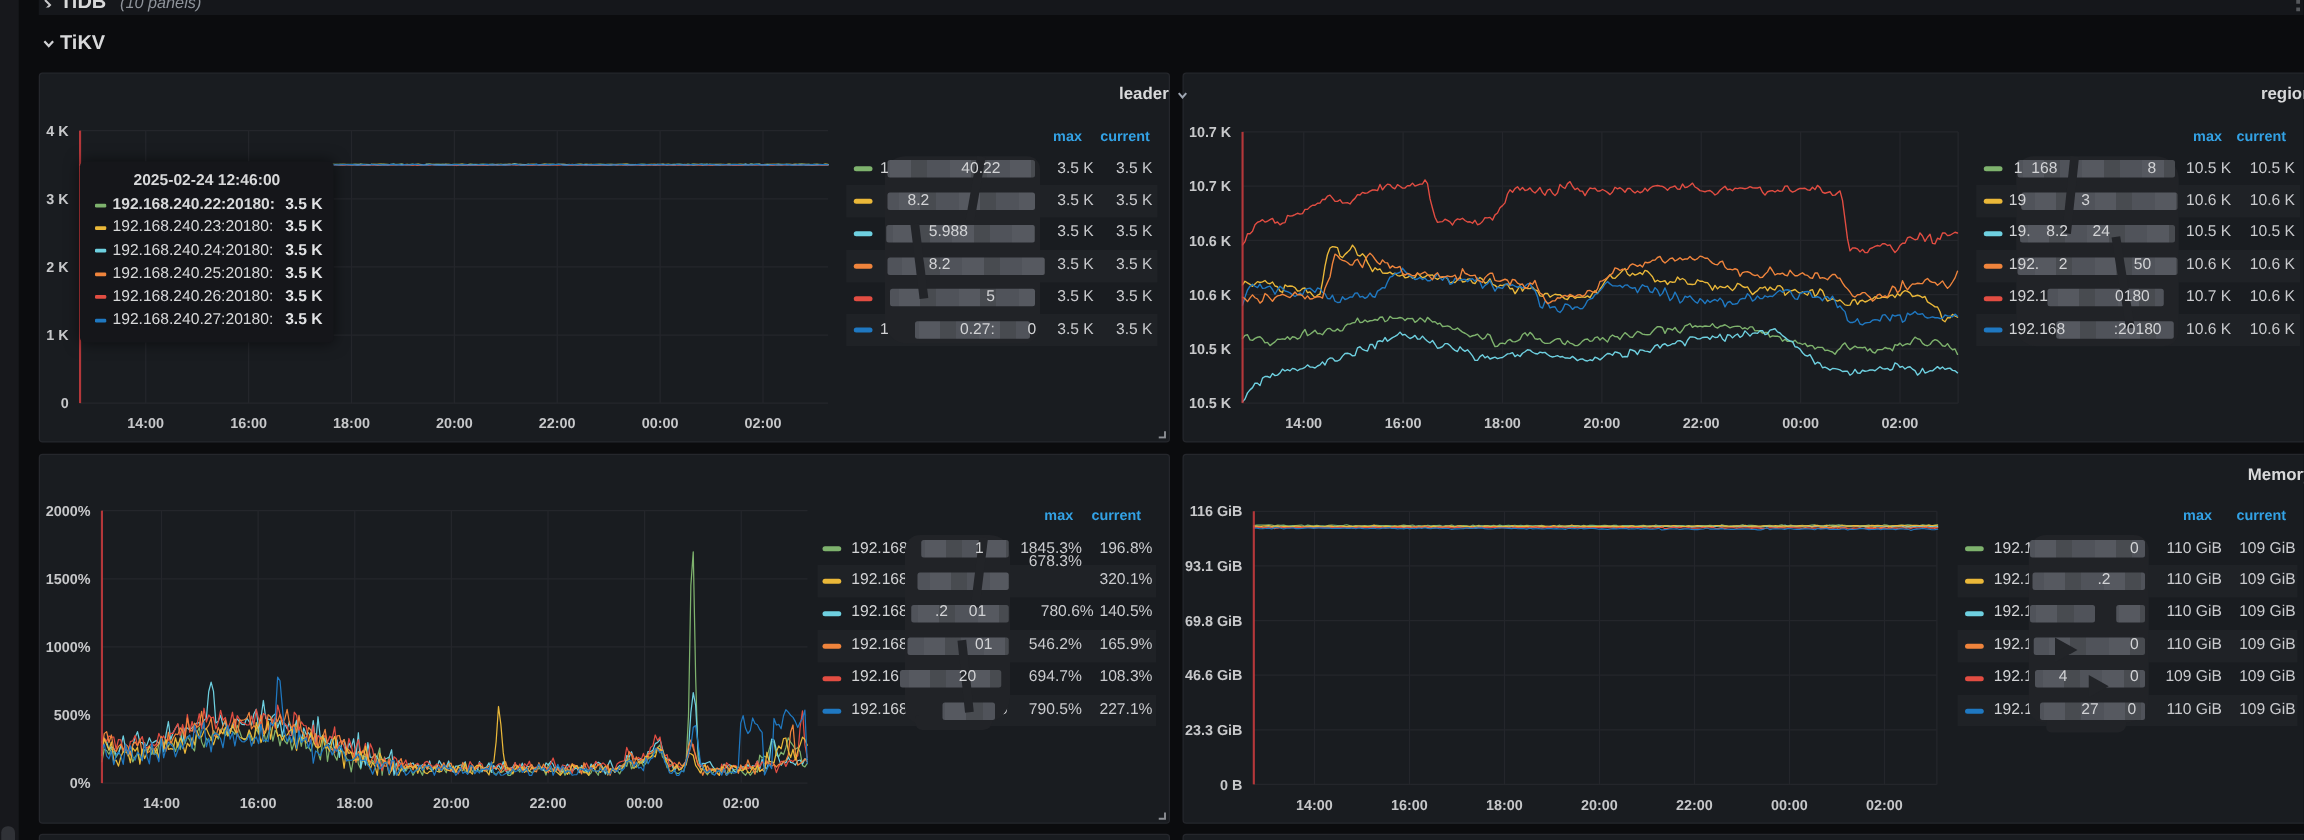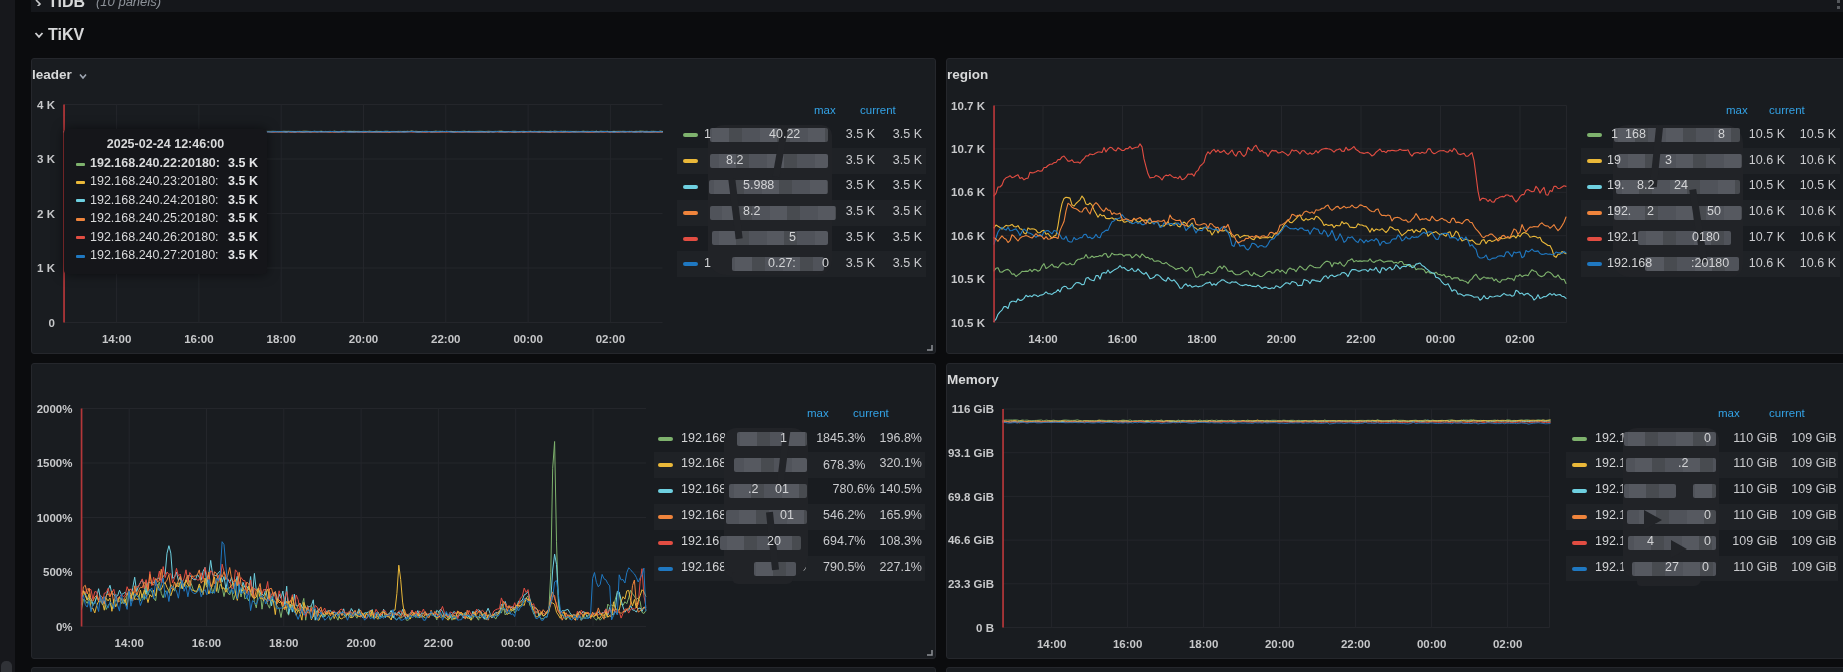--- a/index.html
+++ b/index.html
@@ -1,21 +1,21 @@
 <!DOCTYPE html>
 <html><head><meta charset="utf-8"><style>
 *{margin:0;padding:0;box-sizing:border-box}
 body{width:1843px;height:672px;background:#0b0c0e;font-family:"Liberation Sans",sans-serif;overflow:hidden}
 #wrap{position:relative;width:1843px;height:672px;overflow:hidden}
 .panel{position:absolute;background:#191c20;border:1px solid #25272c;border-radius:3px}
-.ptitle{position:absolute;left:0;top:0;width:100%;height:31px;display:flex;align-items:center;justify-content:flex-start;
+.ptitle{position:absolute;left:0;top:0;width:100%;height:31px;display:flex;align-items:center;justify-content:flex-end;
   font-size:13.5px;font-weight:bold;color:#d8d9da;z-index:5}
 .chart{position:absolute;left:0;top:0}
 .ax{font-family:"Liberation Sans",sans-serif;font-size:11.5px;font-weight:bold;fill:#c7c8ca}
-.lgh{position:absolute;font-size:11.5px;font-weight:normal;color:#33a2e5;}
+.lgh{position:absolute;font-size:11.5px;font-weight:bold;color:#33a2e5;text-align:center}
 .stripe{position:absolute;background:rgba(255,255,255,0.028)}
 .dash{position:absolute;width:15px;height:4px;border-radius:2px}
 .lbl{position:absolute;font-size:12.5px;color:#d2d3d5;white-space:nowrap}
 .frag{z-index:12}
 .val{position:absolute;font-size:12.5px;color:#cacbce;text-align:right}
 </style></head><body>
 <div id="wrap">
 <div style="position:absolute;left:0;top:0;width:15px;height:672px;background:#17181c"></div>
 <div style="position:absolute;left:1px;top:661px;width:11px;height:18px;border-radius:5px;background:#303237"></div>
 <div style="position:absolute;left:31px;top:0;width:1812px;height:12px;background:#15171b"></div>
@@ -274,21 +274,21 @@
       <div class="lgh" style="left:821px;top:43.0px;width:80px">current</div>
       <div class="stripe" style="left:622px;top:88.0px;width:271px;height:25.9px"></div>
       <div class="stripe" style="left:622px;top:139.8px;width:271px;height:25.9px"></div>
       <div class="stripe" style="left:622px;top:191.6px;width:271px;height:25.9px"></div>
       <div class="dash" style="left:626px;top:73.0px;background:#7EB26D"></div>
       <div class="lbl" style="left:649px;top:66.5px">192.168.2</div>
       <div class="val" style="left:723.5px;top:66.5px;width:110px">1845.3%</div>
       <div class="val" style="left:780px;top:66.5px;width:110px">196.8%</div>
       <div class="dash" style="left:626px;top:98.9px;background:#EAB839"></div>
       <div class="lbl" style="left:649px;top:92.4px">192.168.</div>
-      <div class="val" style="left:723.5px;top:94px;width:110px">678.3%</div>
+      <div class="val" style="left:723.5px;top:78px;width:110px">678.3%</div>
       <div class="val" style="left:780px;top:92.4px;width:110px">320.1%</div>
       <div class="dash" style="left:626px;top:124.8px;background:#6ED0E0"></div>
       <div class="lbl" style="left:649px;top:118.3px">192.168</div>
       <div class="val" style="left:733px;top:118.3px;width:110px">780.6%</div>
       <div class="val" style="left:780px;top:118.3px;width:110px">140.5%</div>
       <div class="dash" style="left:626px;top:150.7px;background:#EF843C"></div>
       <div class="lbl" style="left:649px;top:144.2px">192.168</div>
       <div class="val" style="left:723.5px;top:144.2px;width:110px">546.2%</div>
       <div class="val" style="left:780px;top:144.2px;width:110px">165.9%</div>
       <div class="dash" style="left:626px;top:176.6px;background:#E24D42"></div>

